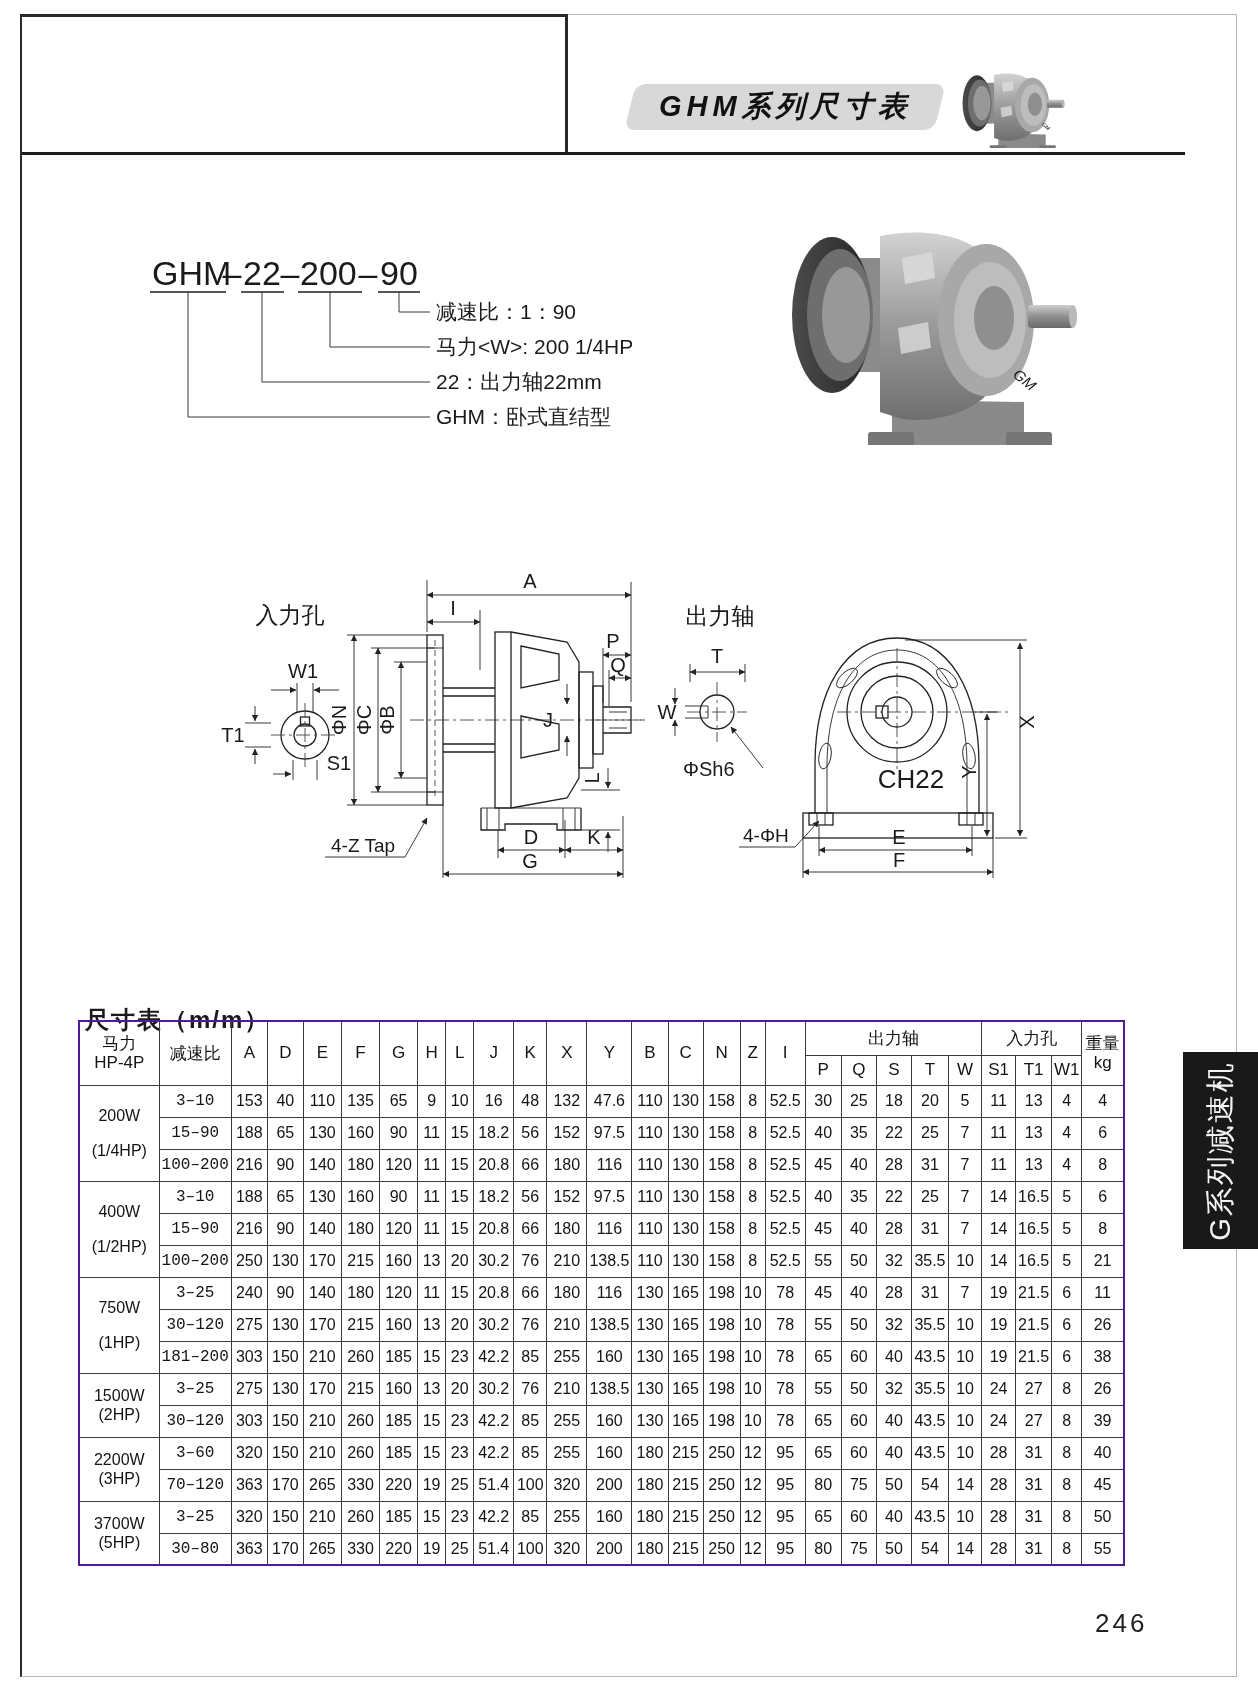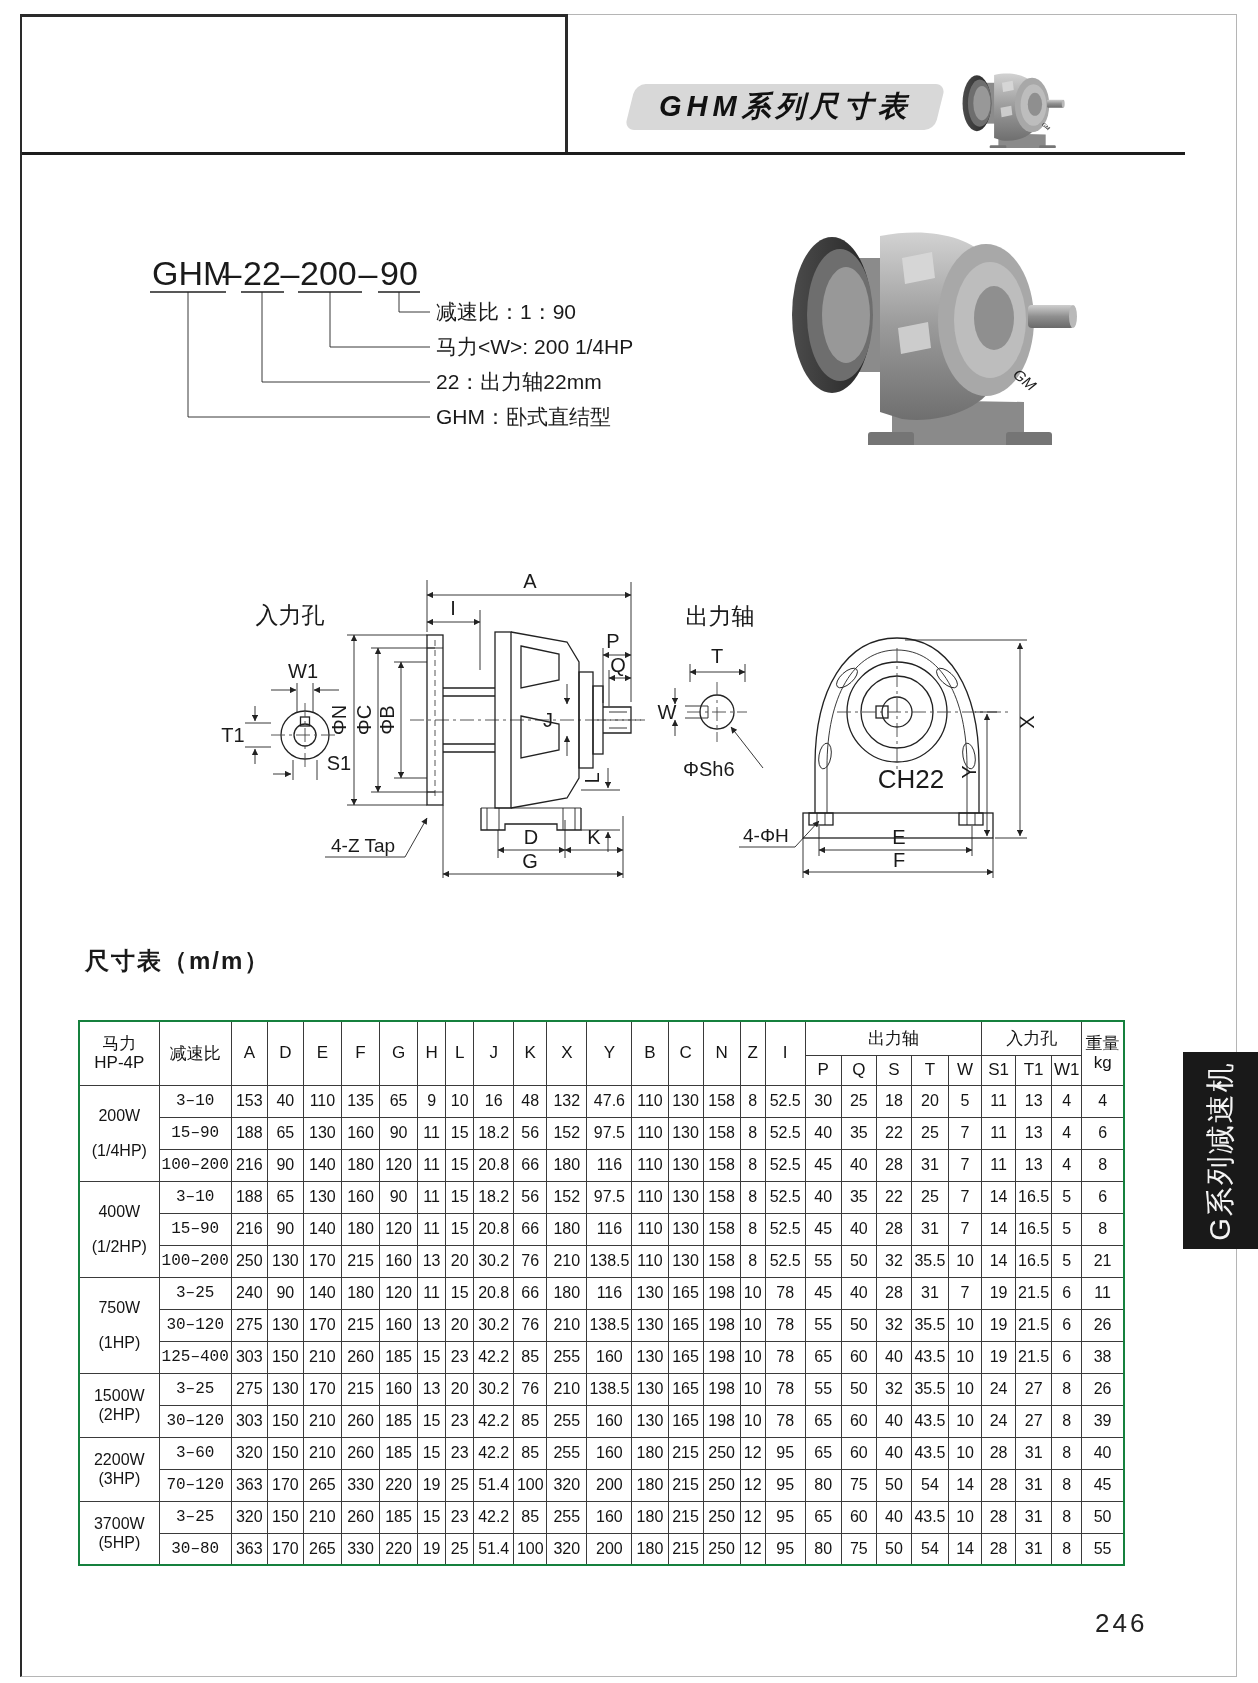--- a/index.html
+++ b/index.html
@@ -22,27 +22,27 @@
 
   .photo-small { position:absolute; left:956px; top:62px; }
   .photo-main  { position:absolute; left:780px; top:195px; }
   .model-svg   { position:absolute; left:140px; top:228px; }
   .drawing-svg { position:absolute; left:75px; top:520px; }
 
   .watermark { position:absolute; left:70px; top:726px; width:1120px; font-size:90px;
     font-weight:500; color:#c7c7c7; opacity:0.55; white-space:nowrap; letter-spacing:2px;
     pointer-events:none; z-index:5; }
 
-  .table-title { position:absolute; left:85px; top:945px; font-size:24px; font-weight:bold; letter-spacing:2px;text-align:center; }
+  .table-title { position:absolute; left:85px; top:1004px; font-size:24px; font-weight:bold; letter-spacing:2px;text-align:center; }
 
   table.size { position:absolute; left:78px; top:1020px; border-collapse:collapse;
     table-layout:fixed; width:1047px; }
   table.size th, table.size td { border:1px solid #3a3a3a; text-align:center; vertical-align:middle;
     font-weight:normal; font-size:16px; padding:0 1px; color:#141414; }
-  table.size { border:2px solid #15803d; }
+  table.size { border:2px solid #4c1d95; }
   table.size thead tr.r1 th { height:34px; font-size:17px; }
   table.size thead tr.r2 th { height:30px; font-size:17px; }
   table.size tbody td { height:32px; }
   td.power { font-size:17px; line-height:1.2; }
   td.power .w.g3 { margin-bottom:16px; }
   td.ratio { font-size:16px;font-family:Liberation Mono, monospace; }
   th.two-line { line-height:1.15; font-size:16px; }
 
   .side-tab { position:absolute; left:1183px; top:1052px; width:75px; height:197px;
     background:#191919; z-index:6; }
@@ -608,21 +608,21 @@
           <td>50</td>
           <td>32</td>
           <td>35.5</td>
           <td>10</td>
           <td>19</td>
           <td>21.5</td>
           <td>6</td>
           <td>26</td>
         </tr>
         <tr>
-          <td class="ratio">125–400</td>
+          <td class="ratio">181–200</td>
           <td>303</td>
           <td>150</td>
           <td>210</td>
           <td>260</td>
           <td>185</td>
           <td>15</td>
           <td>23</td>
           <td>42.2</td>
           <td>85</td>
           <td>255</td>

